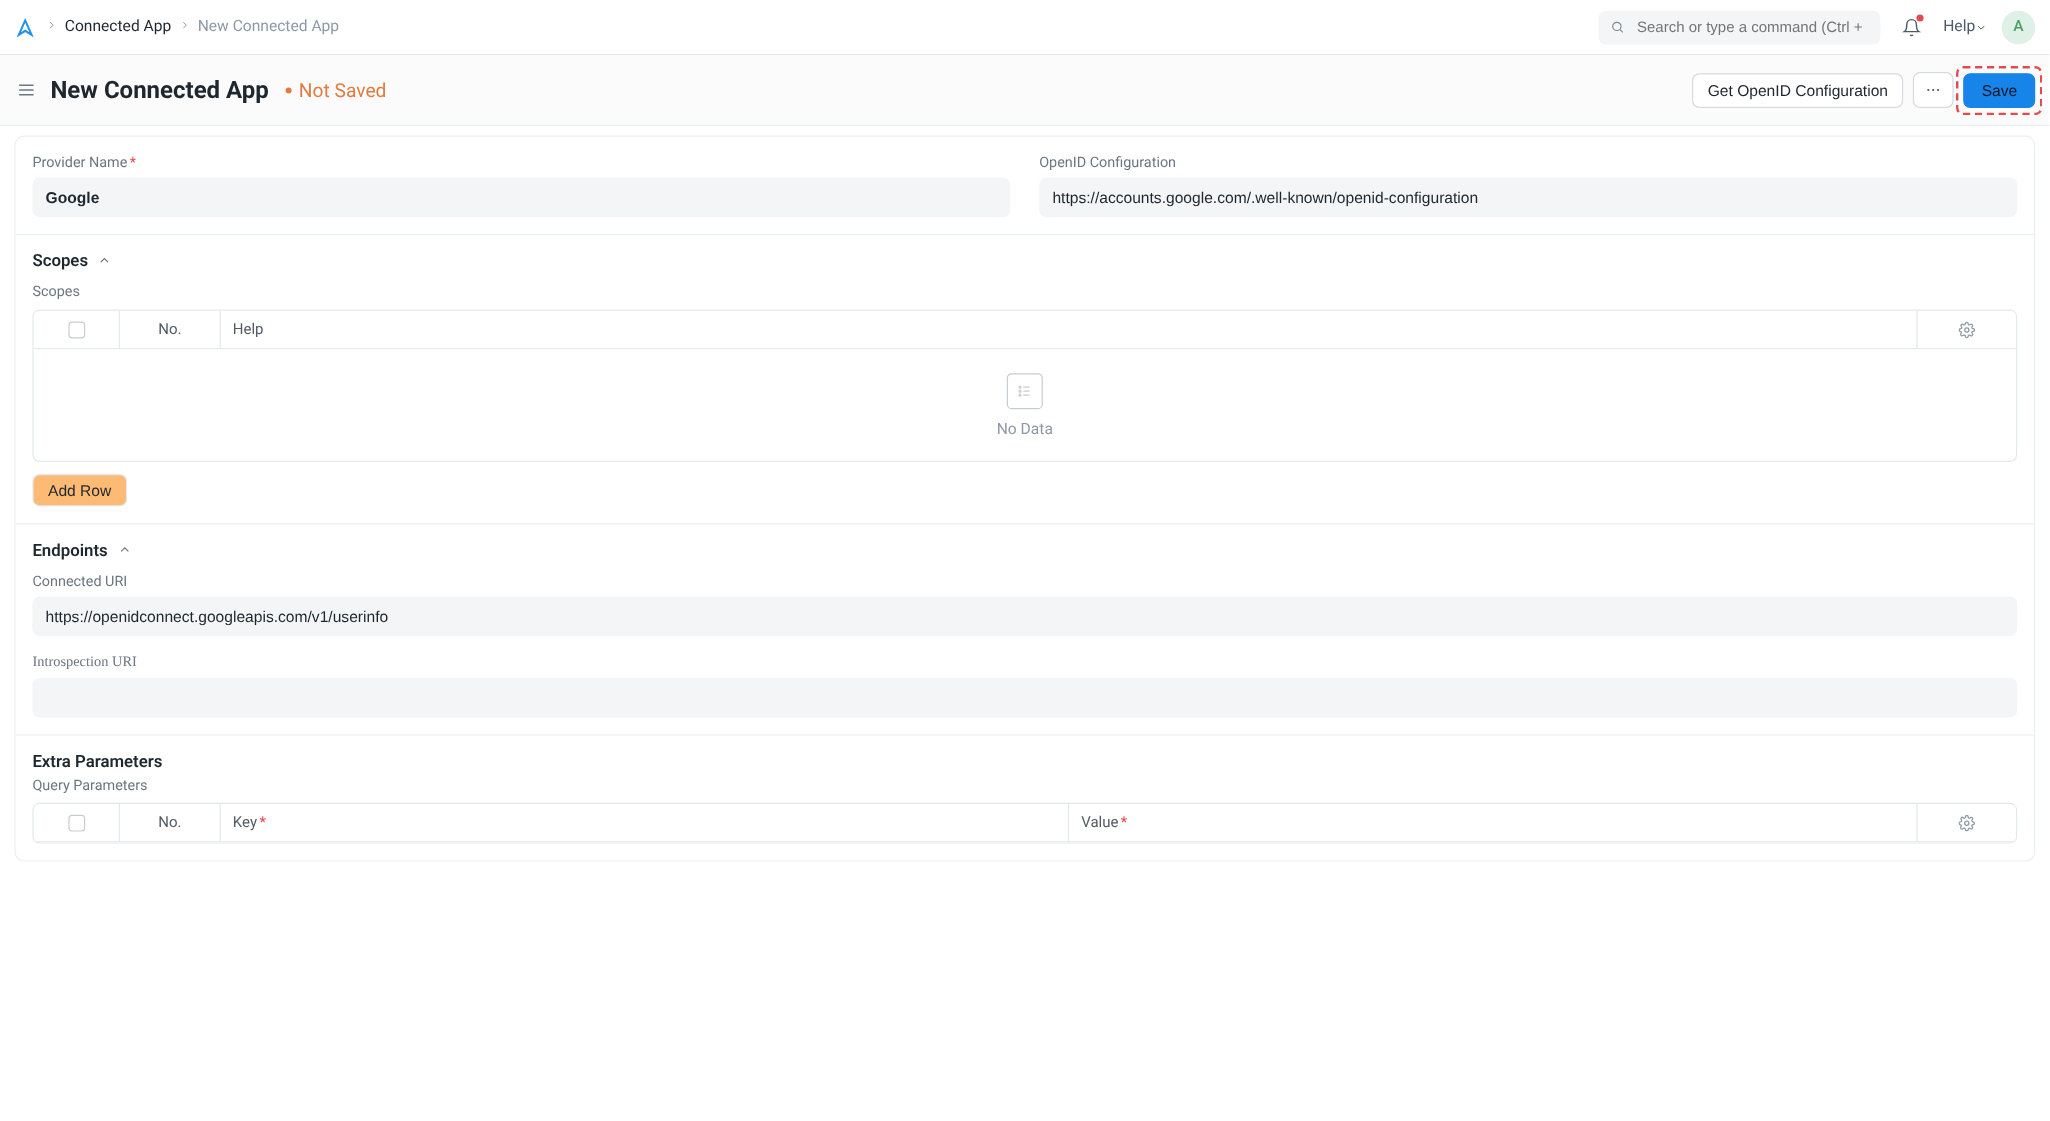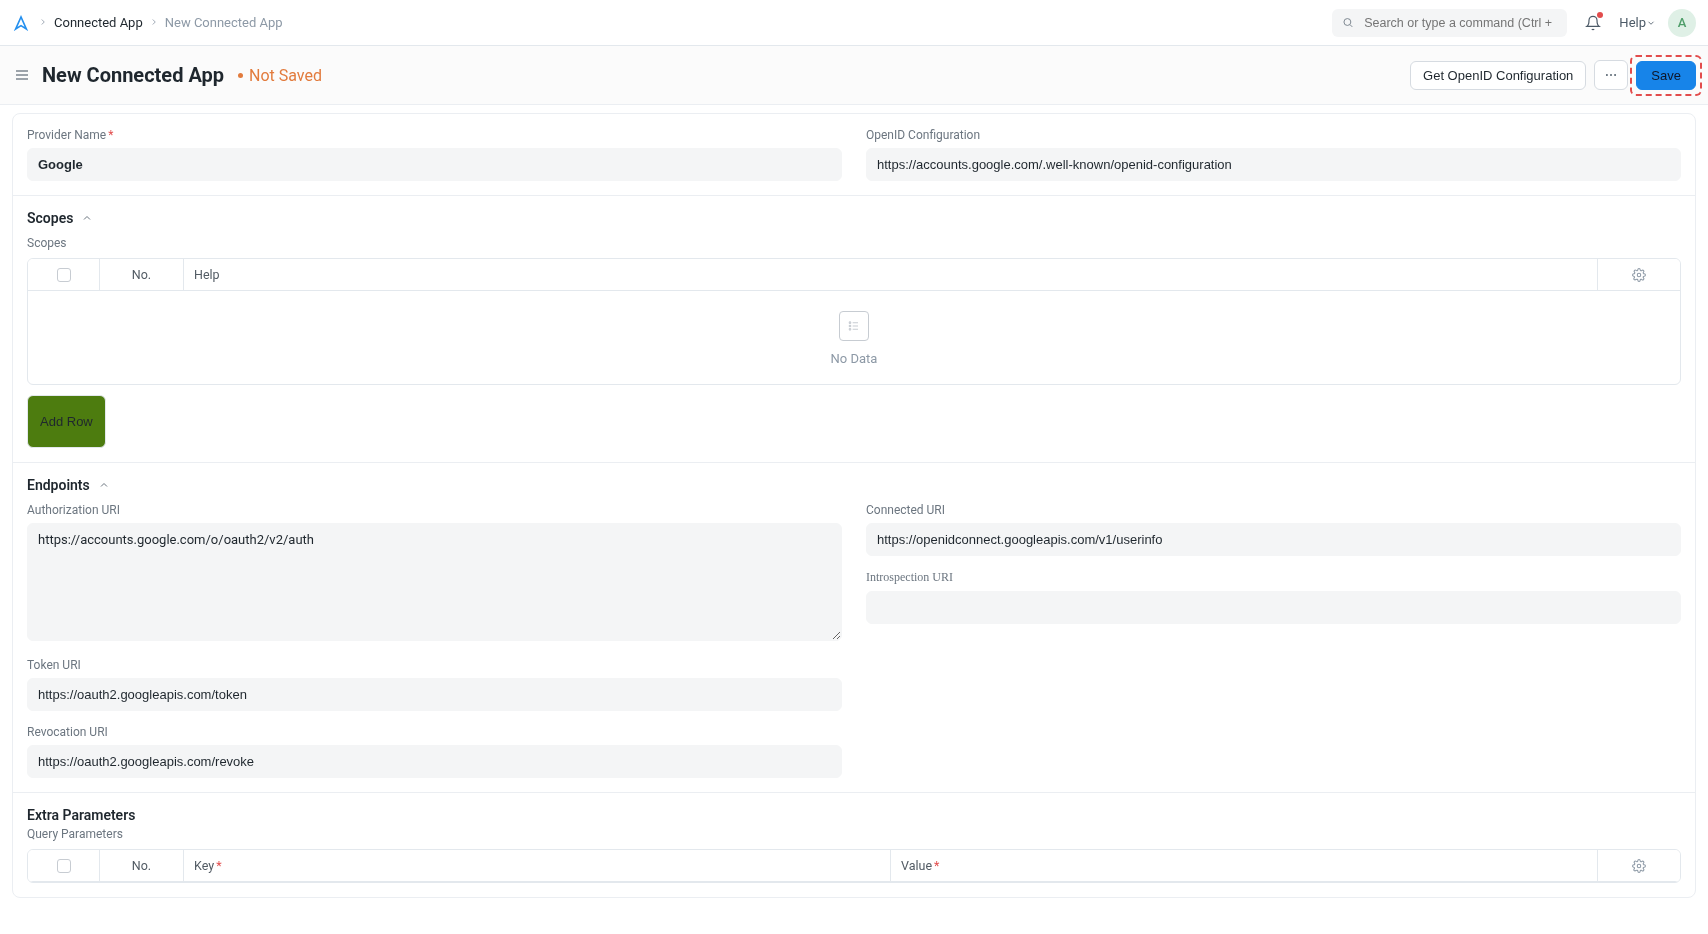--- a/index.html
+++ b/index.html
@@ -183,23 +183,23 @@
   }
   .empty-icon {
     width:30px;height:30px;border:1px solid #c7ccd2;border-radius:4px;
     display:flex;align-items:center;justify-content:center;color:#c7ccd2;
     position:relative;
   }
   .add-row-btn {
     margin-top:10px;
     display:inline-block;
     border:1px solid #e3e8ed;
-    background:#4d7c0f;
-    border-radius:6px;
-    padding:18px 12px;
+    background:#fdba74;
+    border-radius:6px;
+    padding:5px 12px;
     font-size:13px;color:#1f272e;cursor:pointer;
   }
   .checkbox {
     width:14px;height:14px;border:1.3px solid #c7ccd2;border-radius:3px;background:#fff;display:inline-block;
   }
   .gear-icon { width:14px;height:14px; }
   .subsection-title {
     font-weight:600;font-size:14px;color:#1f272e;
     padding:14px 14px 0 14px;
   }
@@ -340,30 +340,20 @@
   <div class="section-head">
     <span>Endpoints</span>
     <span class="chev">
       <svg width="12" height="12" viewBox="0 0 24 24" fill="none" stroke="#6c7680" stroke-width="2">
           <polyline points="18 15 12 9 6 15"></polyline>
         </svg>
     </span>
   </div>
   <div class="form-row" style="padding-top:4px;">
     <div class="form-col">
-      <label class="field-label">Authorization URI</label>
-      <textarea class="text-input" style="">https://accounts.google.com/o/oauth2/v2/auth</textarea>
-
-      <label class="field-label" style="margin-top:14px;">Token URI</label>
-      <input class="text-input" type="text" value="https://oauth2.googleapis.com/token" style="">
-
-      <label class="field-label" style="margin-top:14px;">Revocation URI</label>
-      <input class="text-input" type="text" value="https://oauth2.googleapis.com/revoke" style="">
-    </div>
-    <div class="form-col">
       <label class="field-label">Connected URI</label>
       <input class="text-input" type="text" value="https://openidconnect.googleapis.com/v1/userinfo" style="">
 
       <label class="field-label" style="margin-top:14px;font-family:Liberation Serif, serif;">Introspection URI</label>
       <input class="text-input" type="text" value="" style="">
     </div>
   </div>
 
   <div class="section-divider"></div>
   <div class="subsection-title">Extra Parameters</div>

